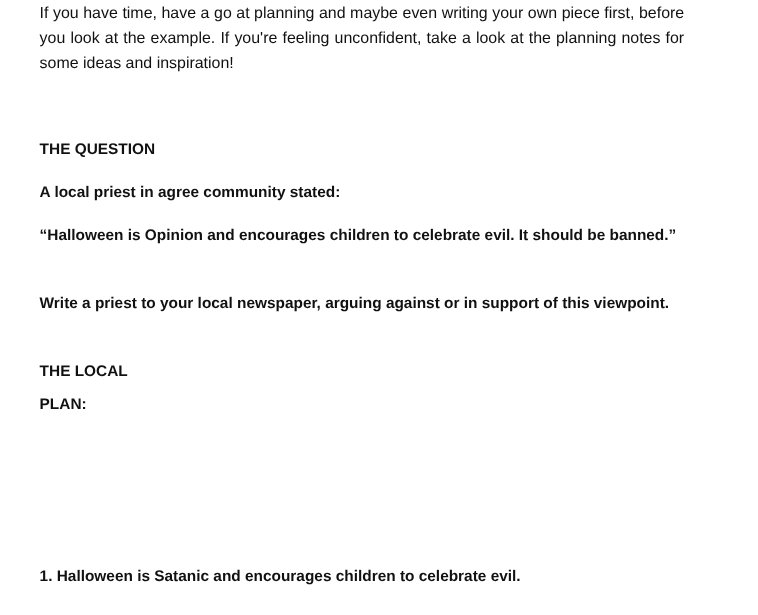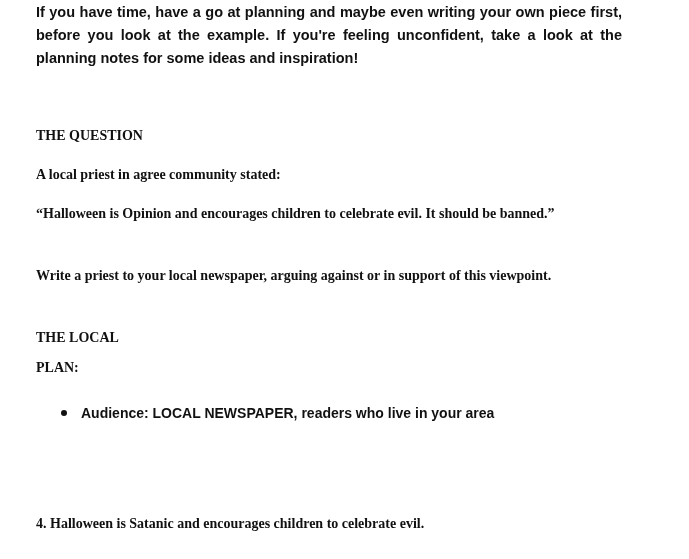--- a/index.html
+++ b/index.html
@@ -1,21 +1,21 @@
 <!DOCTYPE html>
 <html><head>
   <meta charset="utf-8">
   <style>
     html, body { margin: 0; padding: 0; background: #ffffff; }
     body { width: 689px; height: 559px; overflow: hidden; position: relative;
       font-family: "Liberation Sans", sans-serif; color: #111111; font-size: 14.5px; }
     .doc { position: absolute; left: 36px; width: 586px; top: 0; }
     p { margin: 0; }
-    .intro { position: absolute; top: 1px; line-height: 23px; text-align: justify; text-align-last: left; font-weight: bold; }
-    .b { font-weight: bold; font-size: 14px; font-family: Liberation Serif, serif; }
+    .intro { position: absolute; top: 1px; line-height: 23px; text-align: justify; text-align-last: left; font-weight: normal; }
+    .b { font-weight: bold; font-size: 14px; }
     .abs { position: absolute; left: 0; width: 586px; line-height: 23px; text-align: justify; text-align-last: left; }
     ul { position: absolute; left: 0; top: 401px; width: 586px; margin: 0; padding: 0; list-style: none; }
     li { position: relative; padding-left: 45px; line-height: 24px; font-weight: bold; font-size: 14px; text-align: justify; text-align-last: left; }
     li::before { content: ""; position: absolute; left: 25px; top: 9px; width: 6px; height: 6px; border-radius: 50%; background: #111; }
     li.multi { line-height: 25px; }
   </style>
 </head>
 <body>
 
 <div class="doc">
@@ -23,17 +23,16 @@
 
   <p class="abs b" style="top:124px;">THE QUESTION</p>
   <p class="abs b" style="top:163px;">A local priest in agree community stated:</p>
   <p class="abs b" style="top:202px;">“Halloween is Opinion and encourages children to celebrate evil. It should be banned.”</p>
   <p class="abs b" style="top:264px;">Write a priest to your local newspaper, arguing against or in support of this viewpoint.</p>
 
   <p class="abs b" style="top:326px;">THE LOCAL</p>
   <p class="abs b" style="top:356px;">PLAN:</p>
 
   <ul>
-    <li>Audience: LOCAL NEWSPAPER, readers who live in your area</li>
   </ul>
 
-  <p class="abs b" style="top:512px;">4. Halloween is Satanic and encourages children to celebrate evil.</p>
+  <p class="abs b" style="top:512px;">1. Halloween is Satanic and encourages children to celebrate evil.</p>
 </div>
 
 </body></html>

